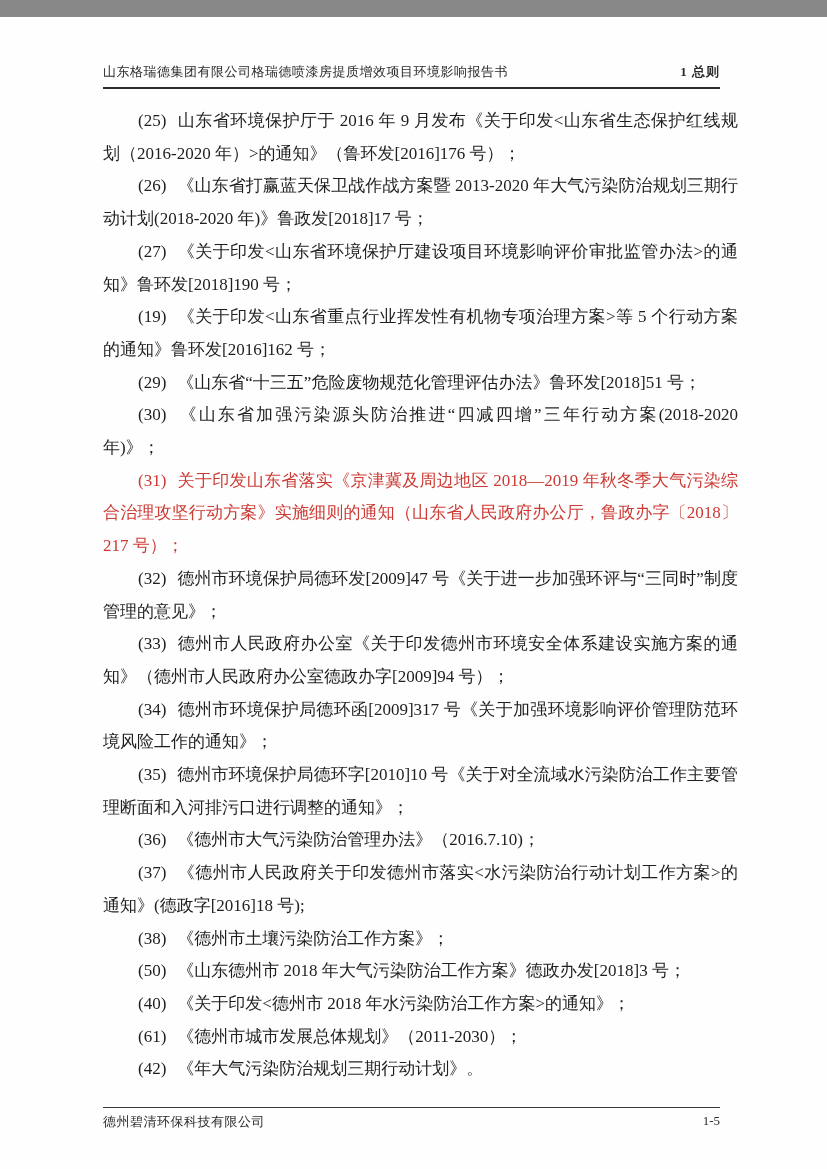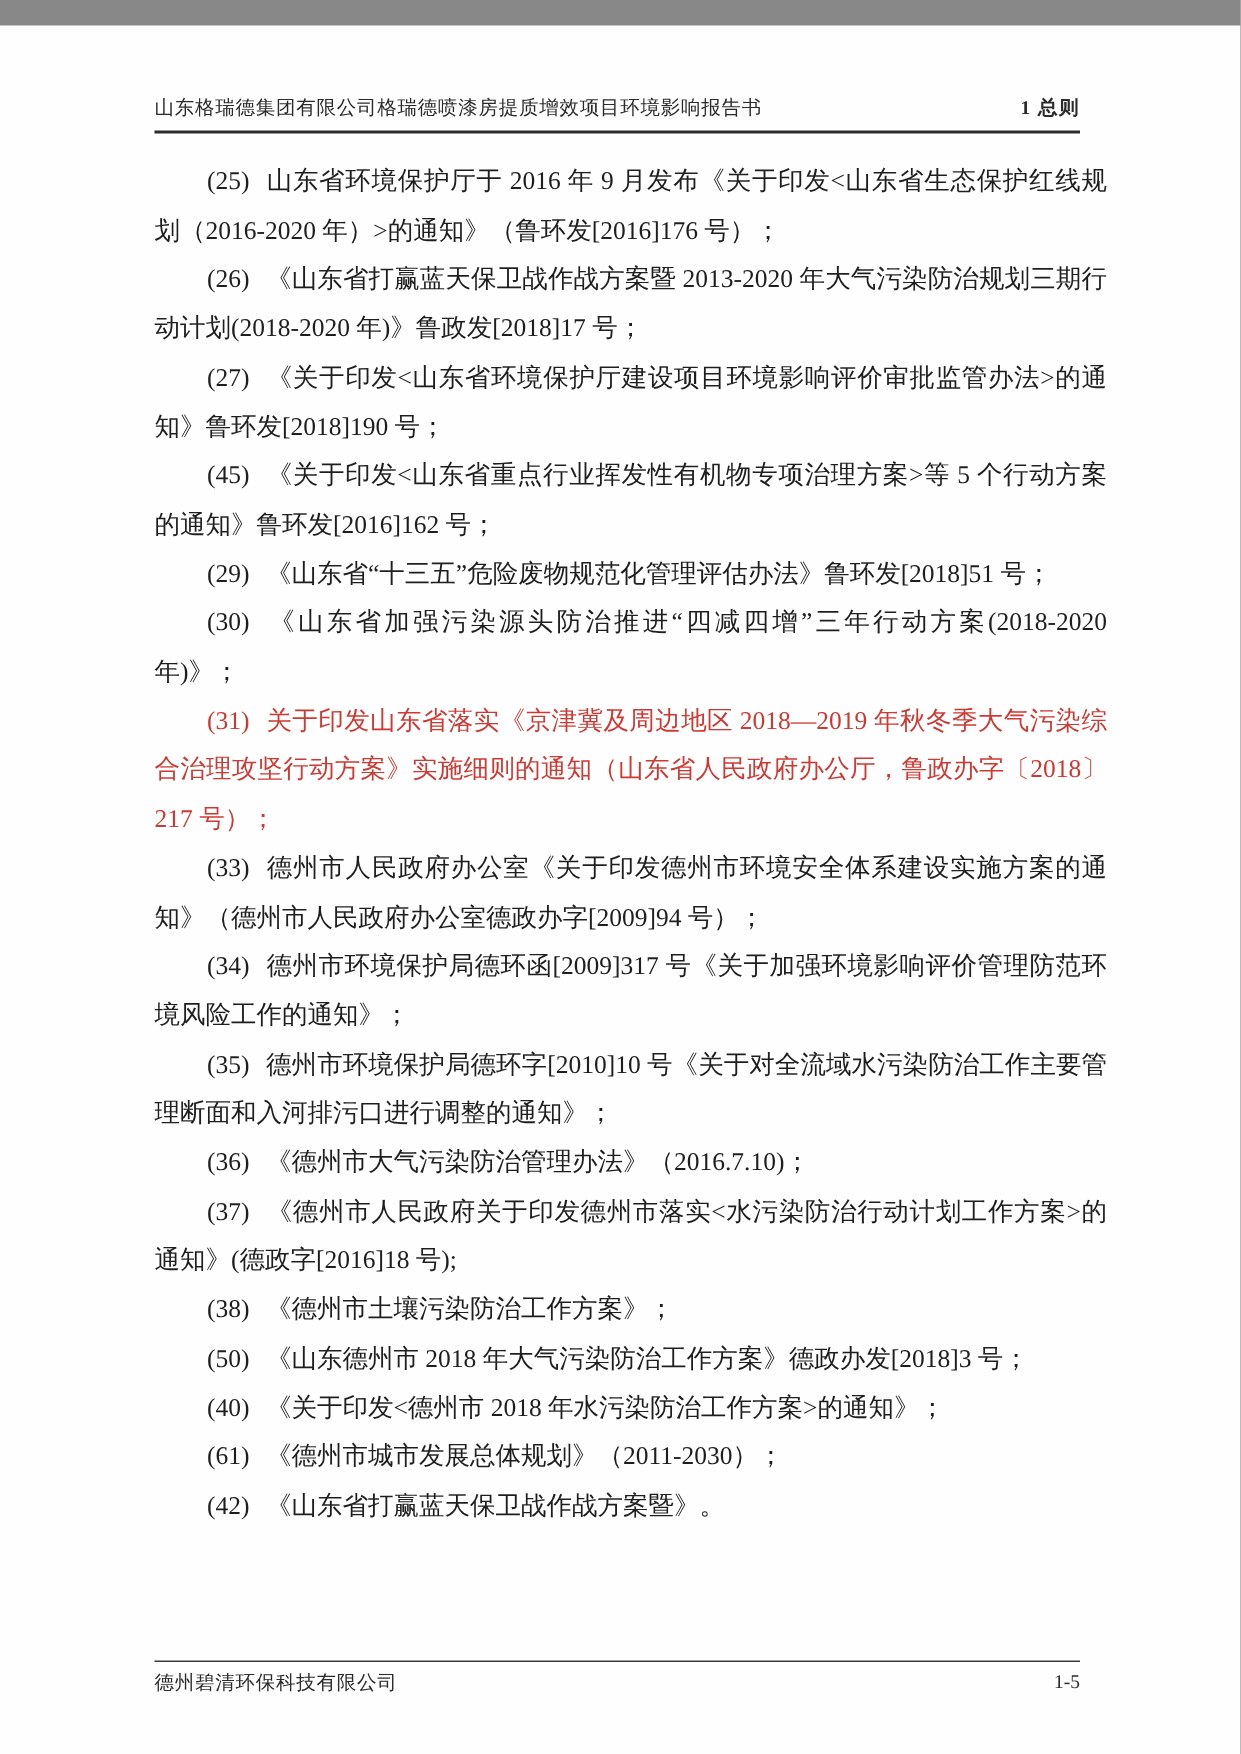--- a/index.html
+++ b/index.html
@@ -77,30 +77,33 @@
       <p class="ref-item">
       <span class="num">(25)</span><span class="txt">山东省环境保护厅于 2016 年 9 月发布《关于印发&lt;山东省生态保护红线规划（2016-2020 年）&gt;的通知》（鲁环发[2016]176 号）；</span>
     </p>
       <p class="ref-item">
       <span class="num">(26)</span><span class="txt">《山东省打赢蓝天保卫战作战方案暨 2013-2020 年大气污染防治规划三期行动计划(2018-2020 年)》鲁政发[2018]17 号；</span>
     </p>
       <p class="ref-item">
       <span class="num">(27)</span><span class="txt">《关于印发&lt;山东省环境保护厅建设项目环境影响评价审批监管办法&gt;的通知》鲁环发[2018]190 号；</span>
     </p>
       <p class="ref-item">
-      <span class="num">(45)</span><span class="txt">《关于印发&lt;山东省重点行业挥发性有机物专项治理方案&gt;等 5 个行动方案的通知》鲁环发[2016]162 号；</span>
+      <span class="num">(19)</span><span class="txt">《关于印发&lt;山东省重点行业挥发性有机物专项治理方案&gt;等 5 个行动方案的通知》鲁环发[2016]162 号；</span>
     </p>
       <p class="ref-item">
       <span class="num">(29)</span><span class="txt">《山东省“十三五”危险废物规范化管理评估办法》鲁环发[2018]51 号；</span>
     </p>
       <p class="ref-item">
       <span class="num">(30)</span><span class="txt">《山东省加强污染源头防治推进“四减四增”三年行动方案(2018-2020 年)》；</span>
     </p>
       <p class="ref-item red">
       <span class="num">(31)</span><span class="txt">关于印发山东省落实《京津冀及周边地区 2018—2019 年秋冬季大气污染综合治理攻坚行动方案》实施细则的通知（山东省人民政府办公厅，鲁政办字〔2018〕217 号）；</span>
+    </p>
+      <p class="ref-item">
+      <span class="num">(32)</span><span class="txt">德州市环境保护局德环发[2009]47 号《关于进一步加强环评与“三同时”制度管理的意见》；</span>
     </p>
       <p class="ref-item">
       <span class="num">(33)</span><span class="txt">德州市人民政府办公室《关于印发德州市环境安全体系建设实施方案的通知》（德州市人民政府办公室德政办字[2009]94 号）；</span>
     </p>
       <p class="ref-item">
       <span class="num">(34)</span><span class="txt">德州市环境保护局德环函[2009]317 号《关于加强环境影响评价管理防范环境风险工作的通知》；</span>
     </p>
       <p class="ref-item">
       <span class="num">(35)</span><span class="txt">德州市环境保护局德环字[2010]10 号《关于对全流域水污染防治工作主要管理断面和入河排污口进行调整的通知》；</span>
     </p>
@@ -116,21 +119,21 @@
       <p class="ref-item">
       <span class="num">(50)</span><span class="txt">《山东德州市 2018 年大气污染防治工作方案》德政办发[2018]3 号；</span>
     </p>
       <p class="ref-item">
       <span class="num">(40)</span><span class="txt">《关于印发&lt;德州市 2018 年水污染防治工作方案&gt;的通知》；</span>
     </p>
       <p class="ref-item">
       <span class="num">(61)</span><span class="txt">《德州市城市发展总体规划》（2011-2030）；</span>
     </p>
       <p class="ref-item">
-      <span class="num">(42)</span><span class="txt">《山东省打赢蓝天保卫战作战方案暨》。</span>
+      <span class="num">(42)</span><span class="txt">《年大气污染防治规划三期行动计划》。</span>
     </p>
     </div>
 
   <div class="footer">
     <span class="page-num">1-5</span>
     <span class="company">德州碧清环保科技有限公司</span>
   </div>
 
 </div>
 

